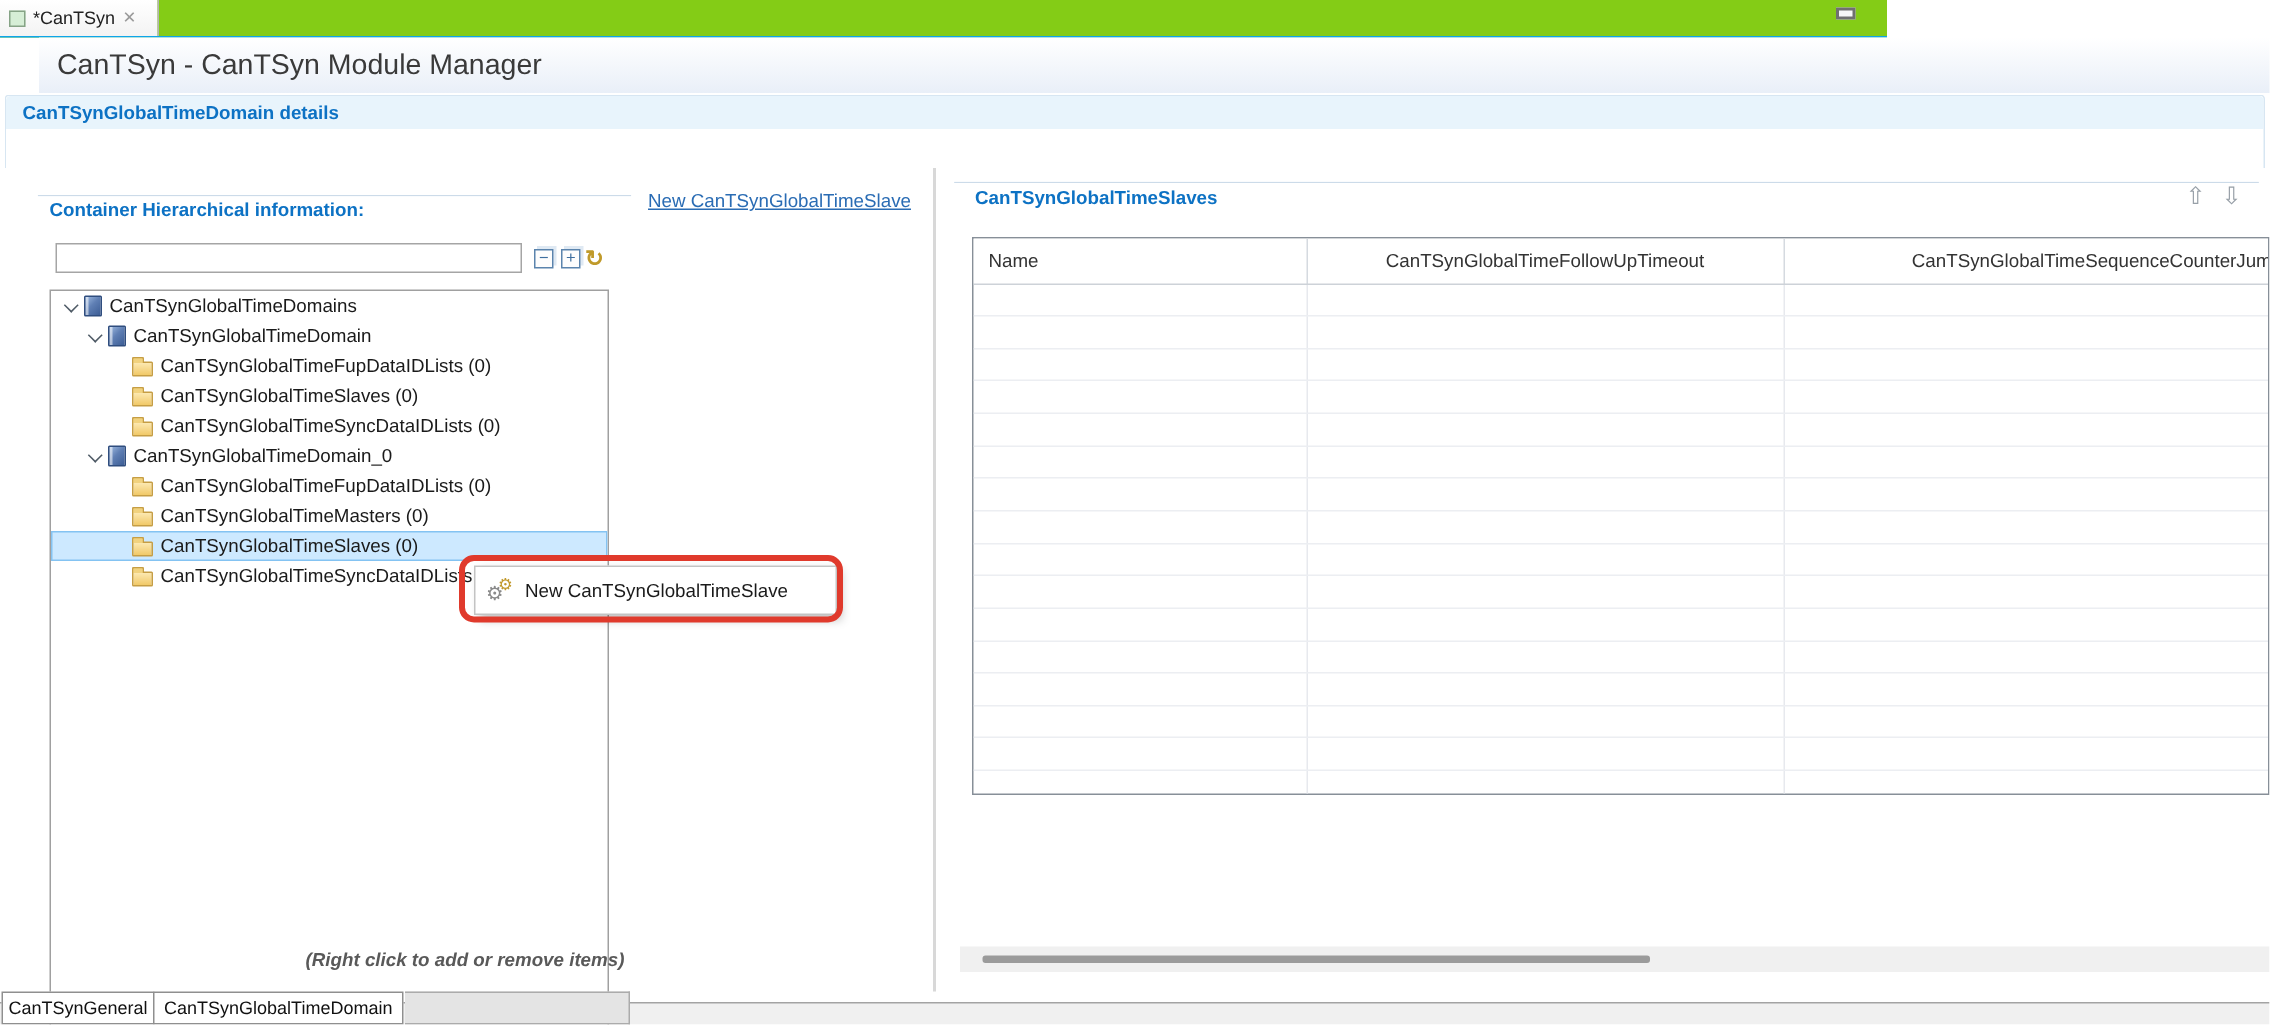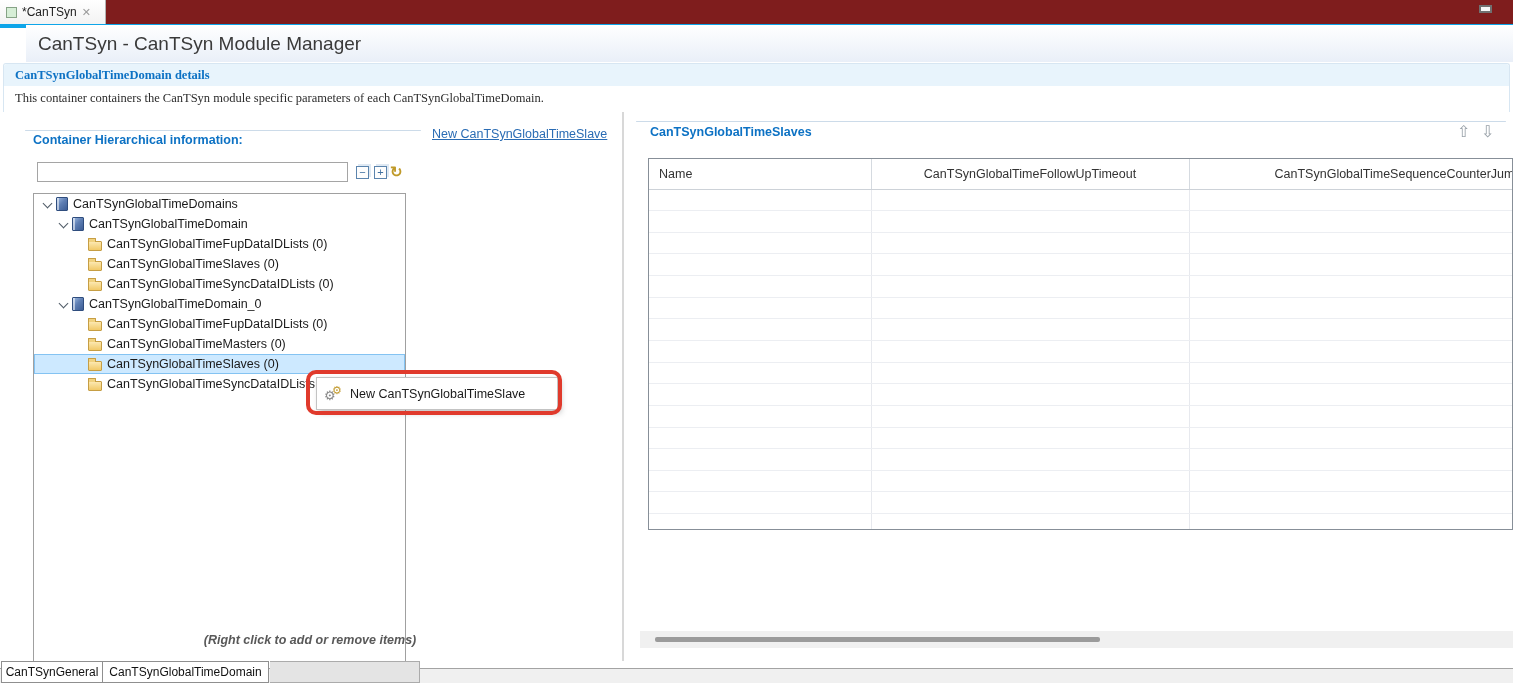--- a/index.html
+++ b/index.html
@@ -1,36 +1,36 @@
 <!DOCTYPE html>
 <html><head>
 <meta charset="utf-8">
 <style>
   html,body{margin:0;padding:0;}
   body{width:1513px;height:683px;position:relative;overflow:hidden;
        font-family:"Liberation Sans",sans-serif;background:#ffffff;color:#1a1a1a;}
   .abs{position:absolute;}
 
   
-  .tabbar{left:0;top:0;width:1513px;height:24px;background:#7f1d1d;border-bottom:4px solid #0ea5e9;}
+  .tabbar{left:0;top:0;width:1258px;height:24px;background:#84cc16;border-bottom:1px solid #0ea5e9;}
   .etab{left:0;top:0;width:106px;height:24px;background:linear-gradient(#ffffff,#f3f3f3);
         border-right:1px solid #b3b3b3;display:flex;align-items:center;gap:5px;padding:0 6px;box-sizing:border-box;}
   .etab-icon{width:11px;height:11px;background:#d6eed6;border:1px solid #86a386;box-sizing:border-box;}
   .etab-label{font-size:12px;color:#222;}
   .etab-close{font-size:11px;color:#9a9a9a;line-height:1;}
   .min-icon{right:21px;top:5px;width:13px;height:8px;border:2px solid #707070;box-sizing:border-box;background:#f7f7f7;}
 
   
   .formtitle{left:0;top:25px;width:1513px;height:37px;background:linear-gradient(#ffffff,#e9eff8);
              display:flex;align-items:center;padding-left:12px;box-sizing:border-box;margin-left:26px;}
   .formtitle span{font-size:19px;color:#3a3a3a;}
 
   
   .details-panel{left:3px;top:63px;width:1507px;height:49px;border:1px solid #d7e6f2;border-radius:3px 3px 0 0;
-                 border-bottom:none;box-sizing:border-box;background:#fff;font-family:Liberation Serif, serif;}
+                 border-bottom:none;box-sizing:border-box;background:#fff;}
   .details-band{left:0;top:0;width:100%;height:22px;background:#e8f4fc;border-radius:3px 3px 0 0;
                 display:flex;align-items:center;padding-left:11px;box-sizing:border-box;}
   .details-band span{font-size:12.5px;font-weight:bold;color:#0d72c4;}
   .details-desc{left:11px;top:27px;font-size:12.5px;color:#2b2b2b;}
 
   
   .sect-line{height:0;border-top:1px solid #ccdbe9;border-radius:3px;}
   .sect-title{font-size:12.5px;font-weight:bold;color:#0d72c4;}
 
   
@@ -109,21 +109,20 @@
 </div>
 
 <div class="abs formtitle">
   <span>CanTSyn - CanTSyn Module Manager</span>
 </div>
 
 <div class="abs details-panel">
   <div class="abs details-band">
     <span>CanTSynGlobalTimeDomain details</span>
   </div>
-  <div class="abs details-desc">This container containers the CanTSyn module specific parameters of each CanTSynGlobalTimeDomain.</div>
 </div>
 
 <div class="abs sect-line" style="left:25px;top:130px;width:396px;"></div>
 <div class="abs sect-title" style="left:33px;top:133px;">Container Hierarchical information:</div>
 <a class="abs hyperlink" style="left:432px;top:127px;" href="#">New CanTSynGlobalTimeSlave</a>
 
 <input class="abs filter-input" value="" style="">
 <div class="abs sq-btn" style="left:356px;top:166px;">−</div>
 <div class="abs sq-btn" style="left:374px;top:166px;">+</div>
 <div class="abs refresh" style="left:390px;top:163px;">↻</div>

